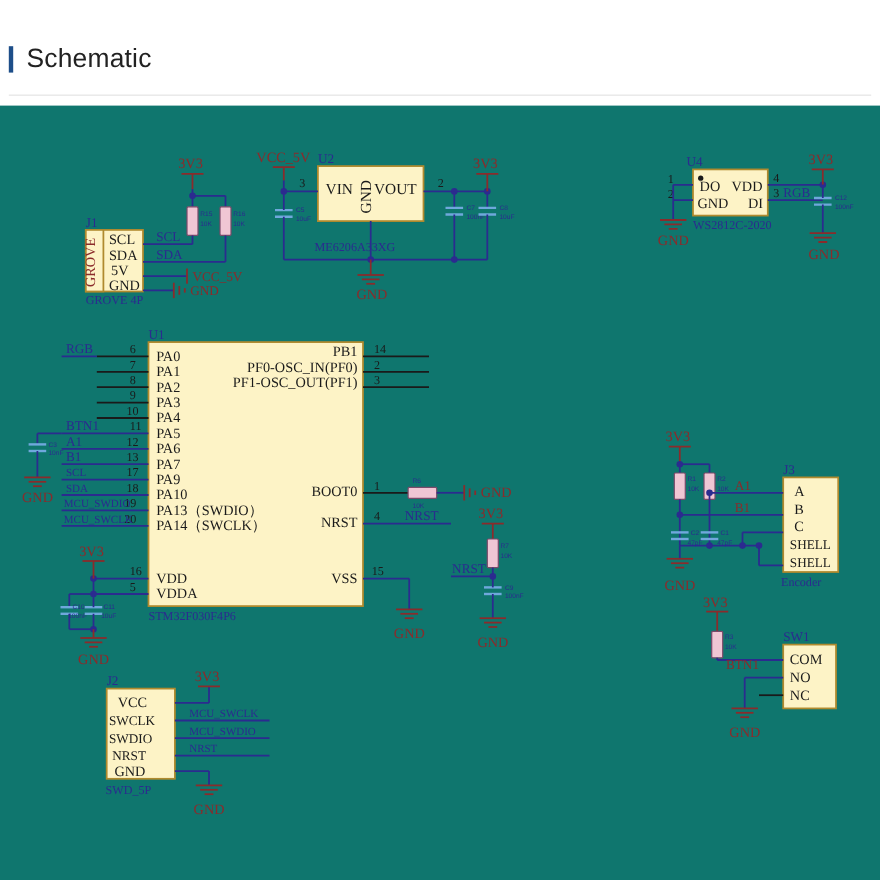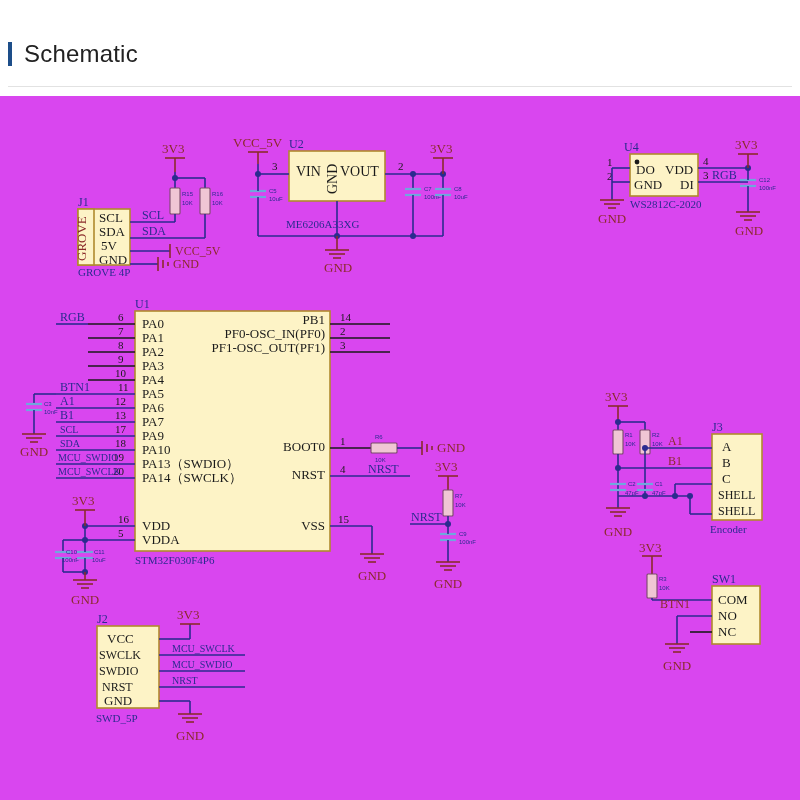--- a/index.html
+++ b/index.html
@@ -26,21 +26,21 @@
     font-size:24px;color:#222;letter-spacing:.2px;
   }
   .hdr-rule{
     position:absolute;left:8px;top:86px;width:784px;height:1px;
     background:#e2e2e2;
   }
 
   
   .sheet{
     position:absolute;left:0;top:96px;width:800px;height:704px;
-    background:#d946ef;
+    background:#0f766e;
   }
   .sheet svg{display:block;}
 </style>
 </head>
 <body>
 
 <div class="page">
 
   <div class="header">
     <div class="hdr-bar"></div>

